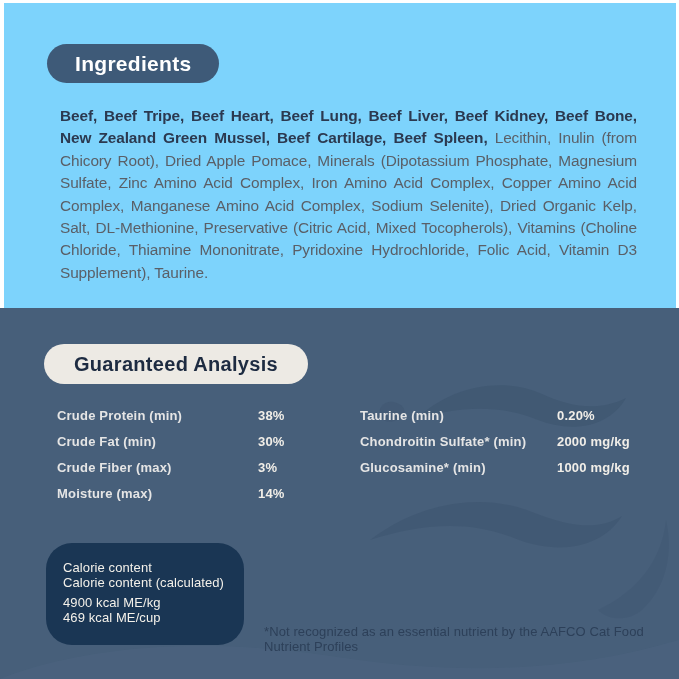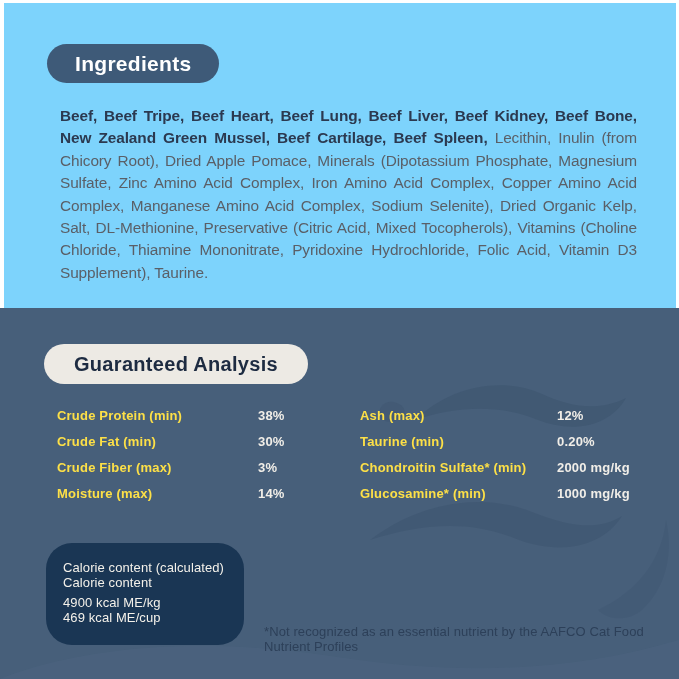--- a/index.html
+++ b/index.html
@@ -47,21 +47,21 @@
     background:#edeae4;
   }
   .ga-pill span{
     color:#1d2b41;font-size:20px;font-weight:700;letter-spacing:.3px;
   }
   .ga-col{position:absolute;top:94px;}
   .ga-col.left{left:57px;width:290px;}
   .ga-col.right{left:360px;width:300px;}
   .ga-row{position:relative;height:26px;display:flex;align-items:center;}
   .ga-row .lbl{
-    color:#fde047;font-size:13px;font-weight:700;letter-spacing:.2px;
+    color:#e5e5e5;font-size:13px;font-weight:700;letter-spacing:.2px;
   }
   .ga-row .val{
     position:absolute;top:50%;transform:translateY(-50%);
     color:#f1eee8;font-size:13px;font-weight:700;letter-spacing:.2px;text-align:center;
   }
   .ga-col.left .val{left:201px;}
   .ga-col.right .val{left:197px;}
   .cal-box{
     position:absolute;left:46px;top:235px;width:198px;height:102px;
     background:#1a3654;border-radius:26px;
@@ -120,40 +120,36 @@
         <span class="val">3%</span>
       </div>
       <div class="ga-row">
         <span class="lbl">Moisture (max)</span>
         <span class="val">14%</span>
       </div>
     </div>
 
     <div class="ga-col right">
       <div class="ga-row">
-        <span class="lbl">Ash (max)</span>
-        <span class="val">12%</span>
-      </div>
-      <div class="ga-row">
         <span class="lbl">Taurine (min)</span>
         <span class="val">0.20%</span>
       </div>
       <div class="ga-row">
         <span class="lbl">Chondroitin Sulfate* (min)</span>
         <span class="val">2000 mg/kg</span>
       </div>
       <div class="ga-row">
         <span class="lbl">Glucosamine* (min)</span>
         <span class="val">1000 mg/kg</span>
       </div>
     </div>
 
     <div class="cal-box">
+      <div>Calorie content</div>
       <div>Calorie content (calculated)</div>
-      <div>Calorie content</div>
       <div class="gap"></div>
       <div>4900 kcal ME/kg</div>
       <div>469 kcal ME/cup</div>
     </div>
 
     <div class="footnote">*Not recognized as an essential nutrient by the AAFCO Cat Food Nutrient Profiles</div>
   </div>
 
 </div>
 

